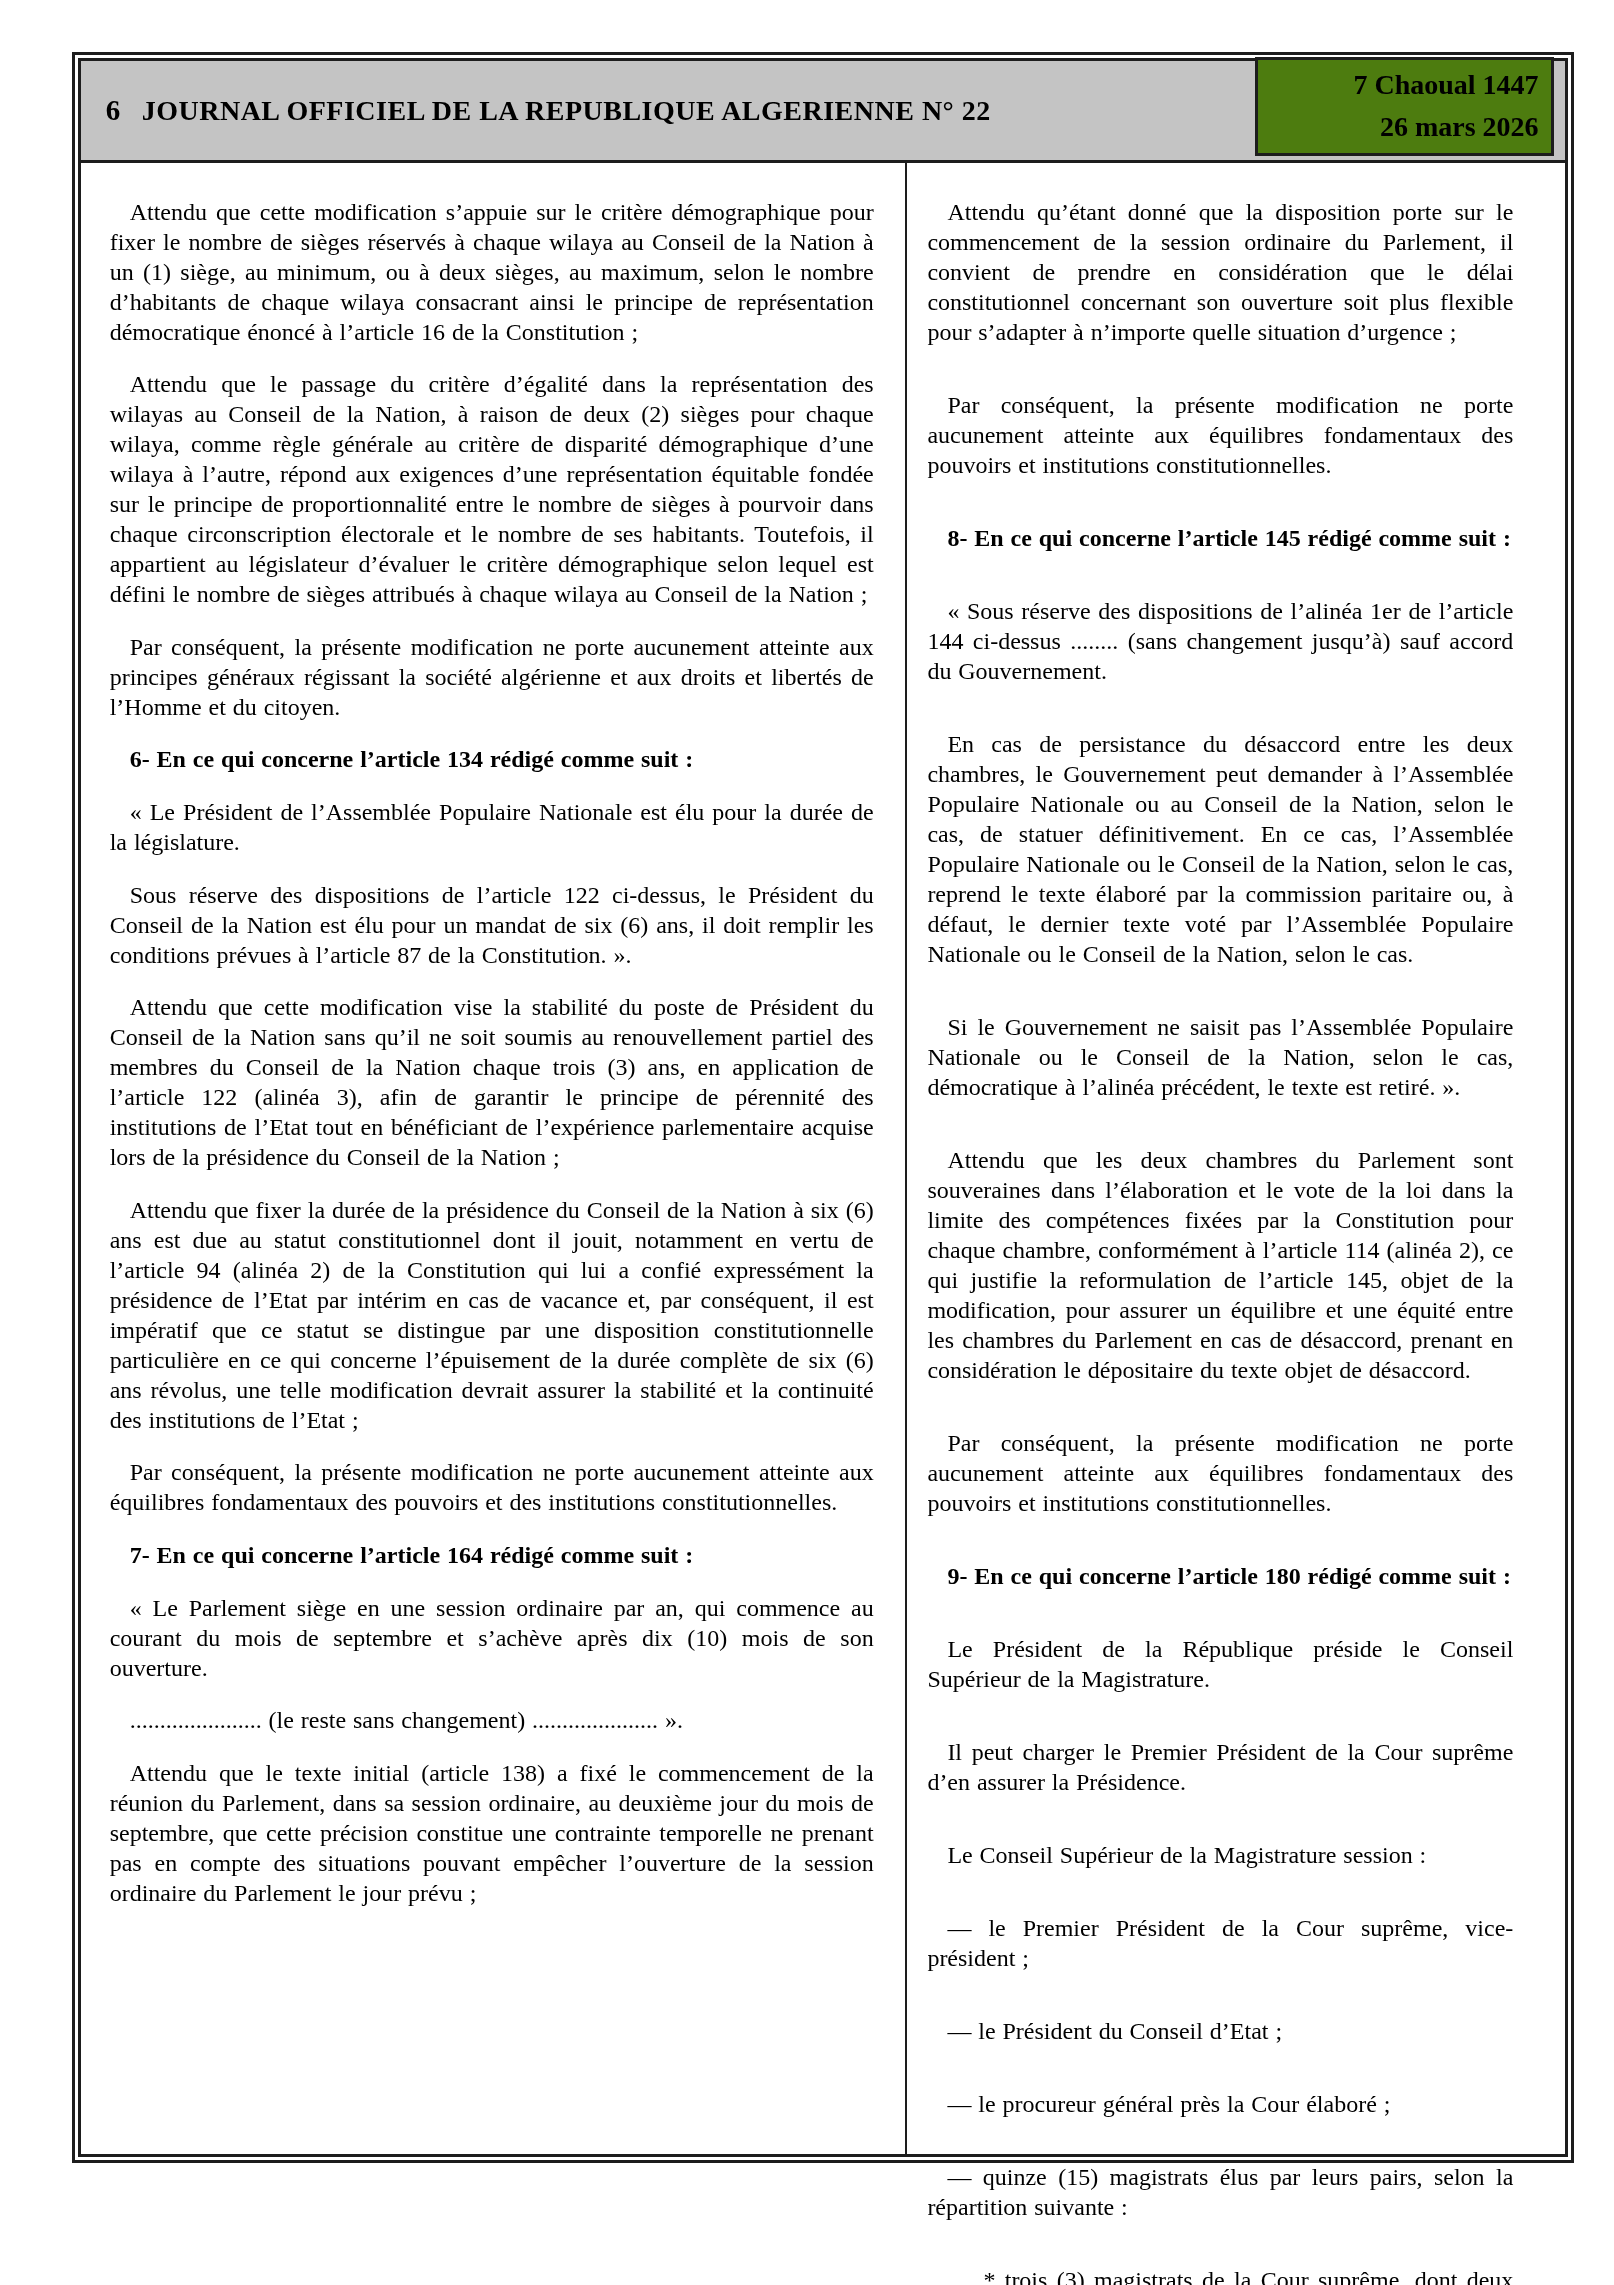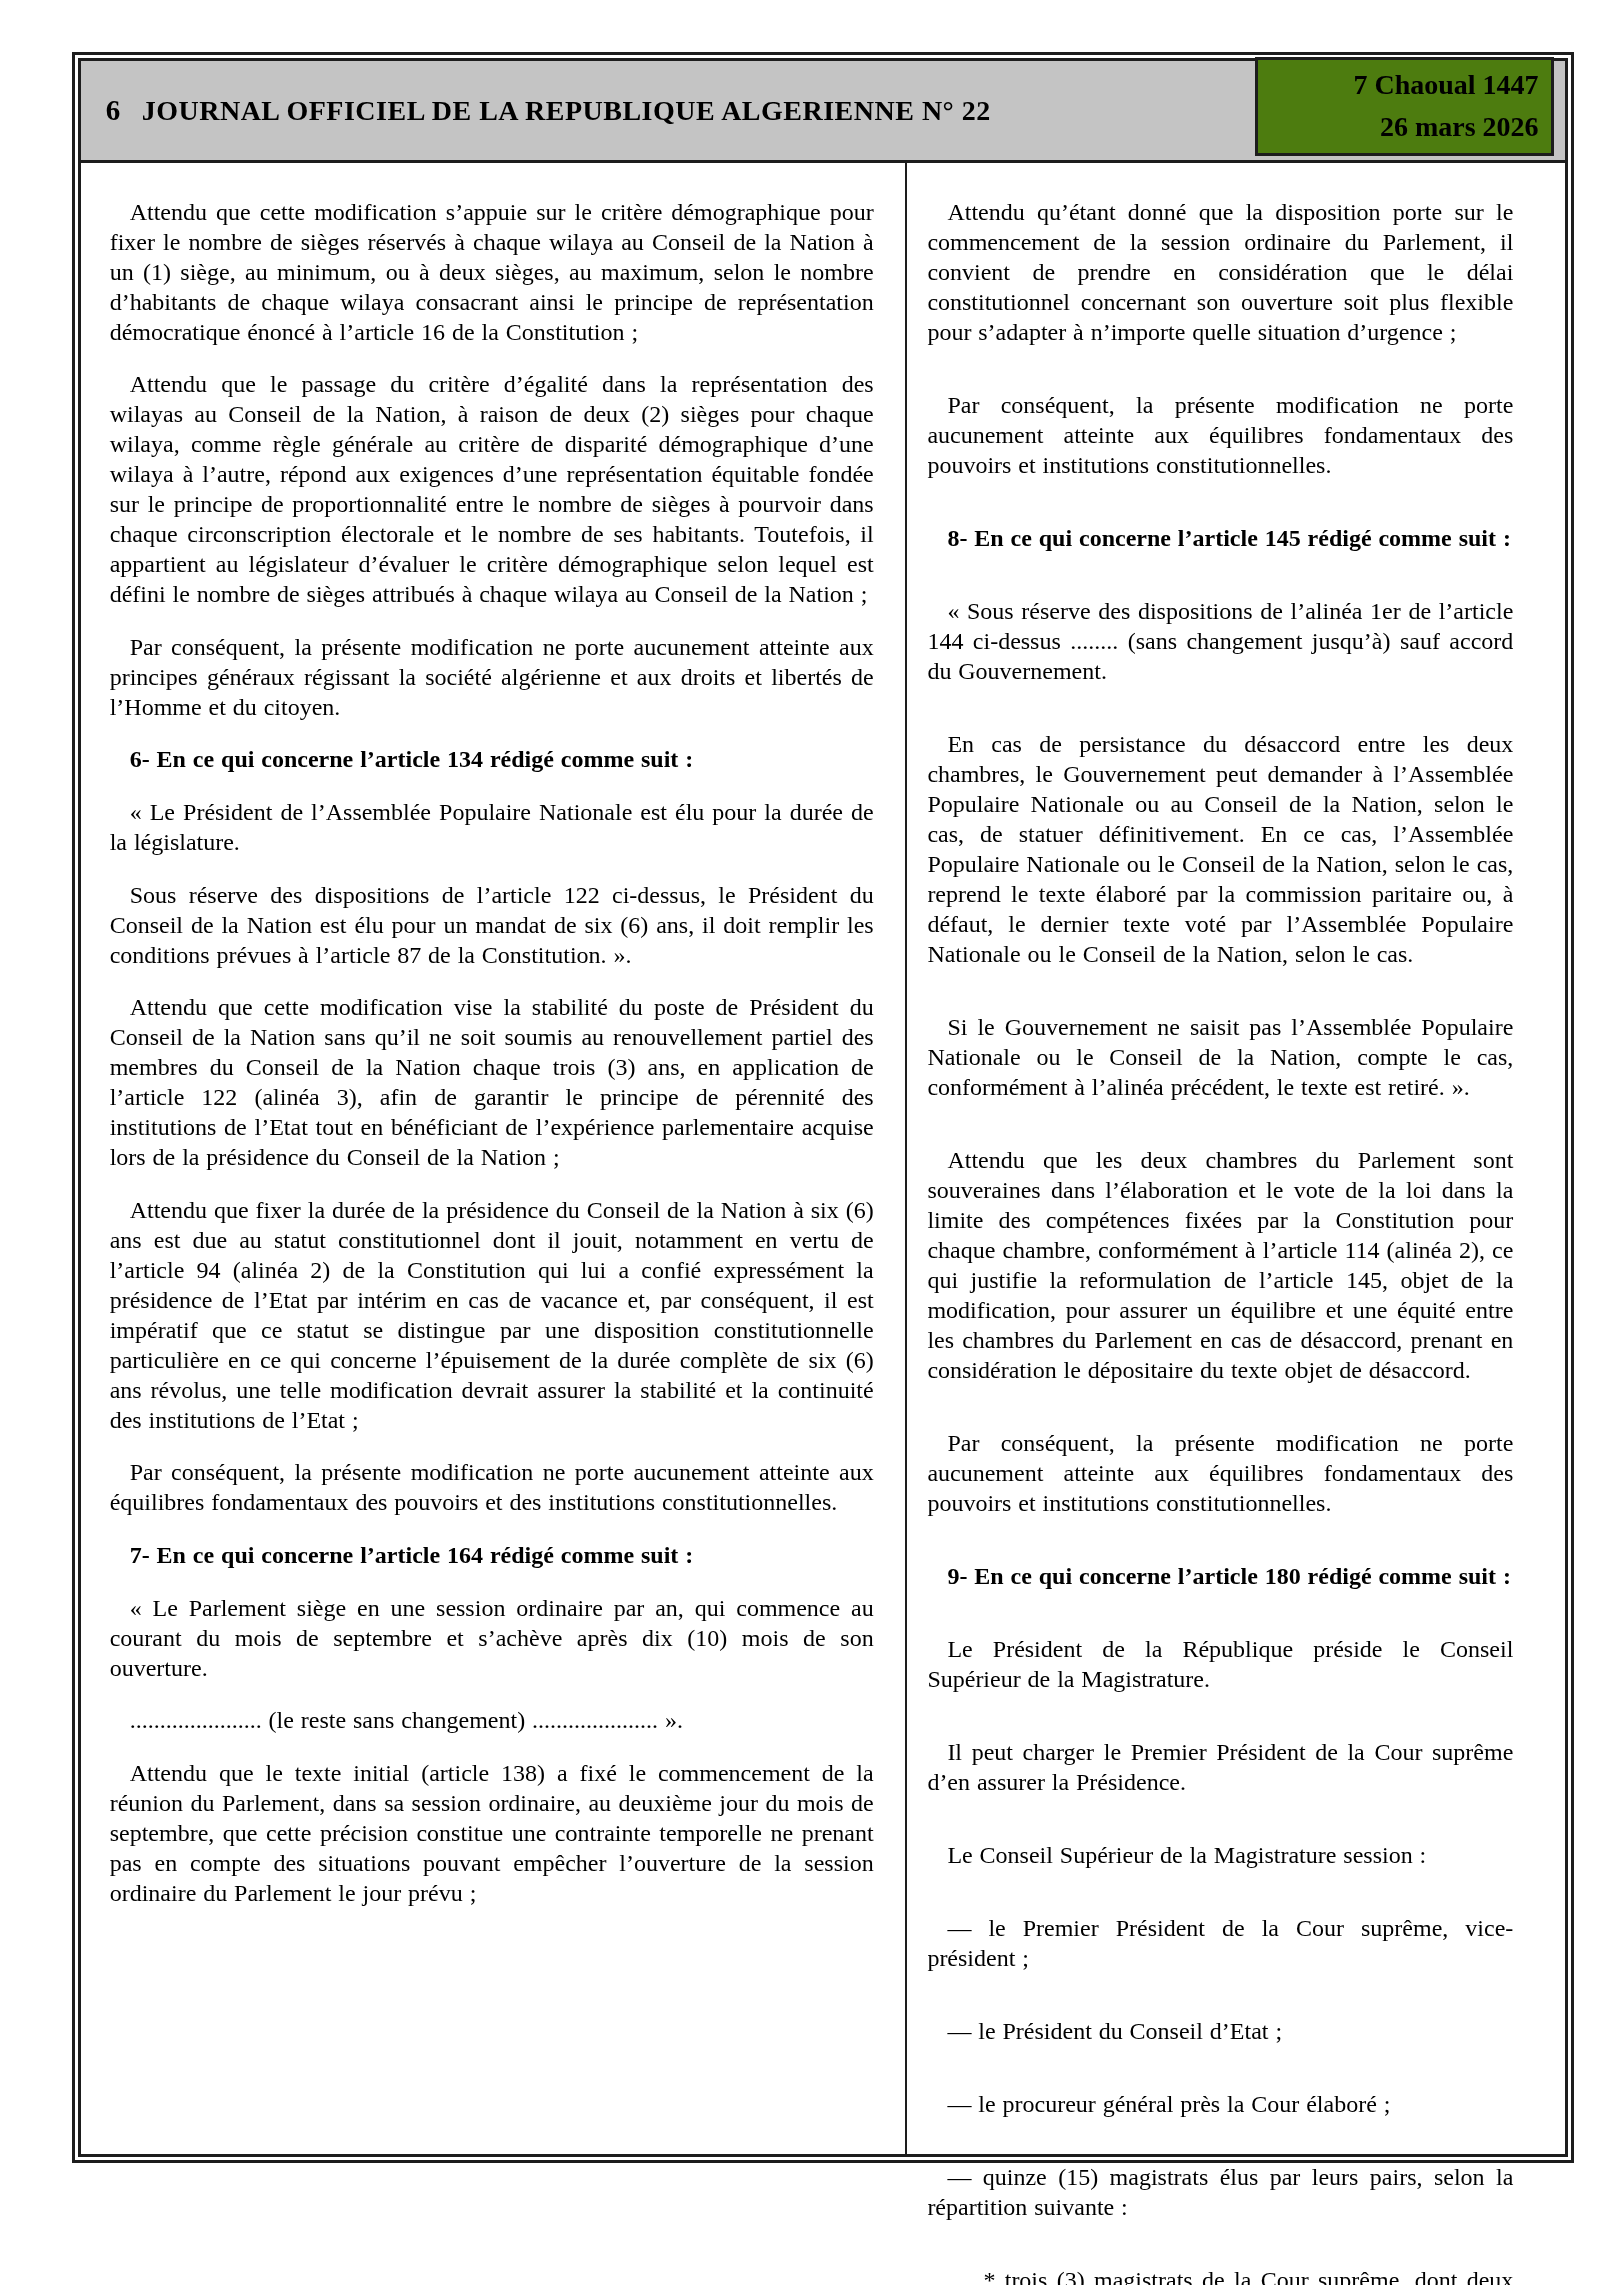--- a/index.html
+++ b/index.html
@@ -136,21 +136,21 @@
           <p class="para dots">...................... (le reste sans changement) ..................... ».</p>
           <p class="para normal">Attendu que le texte initial (article 138) a fixé le commencement de la réunion du Parlement, dans sa session ordinaire, au deuxième jour du mois de septembre,  que cette précision constitue une contrainte temporelle ne prenant pas en compte des situations pouvant empêcher l’ouverture de la session ordinaire du Parlement le jour prévu ;</p>
         </div>
       <div class="col-divider"></div>
       <div class="col col-right">
           <p class="para normal">Attendu qu’étant donné que la disposition porte sur le commencement de la session ordinaire du Parlement, il convient de prendre en considération que le délai constitutionnel concernant son ouverture soit plus flexible pour s’adapter à n’importe quelle situation d’urgence ;</p>
           <p class="para normal">Par conséquent, la présente modification ne porte aucunement atteinte aux équilibres fondamentaux des pouvoirs et institutions constitutionnelles.</p>
           <p class="para heading">8- En ce qui concerne l’article 145 rédigé comme suit :</p>
           <p class="para normal">« Sous réserve des dispositions de l’alinéa 1er de l’article 144 ci-dessus ........ (sans changement jusqu’à) sauf accord du Gouvernement.</p>
           <p class="para normal">En cas de persistance du désaccord entre les deux chambres, le Gouvernement peut demander à l’Assemblée Populaire Nationale ou au Conseil de la Nation, selon le cas, de statuer définitivement. En ce cas, l’Assemblée Populaire Nationale ou le Conseil de la Nation, selon le cas, reprend le texte élaboré par la commission paritaire ou, à défaut, le dernier texte voté par l’Assemblée Populaire Nationale ou le Conseil de la Nation, selon le cas.</p>
-          <p class="para normal">Si le Gouvernement ne saisit pas l’Assemblée Populaire Nationale ou le Conseil de la Nation, compte le cas, conformément à l’alinéa précédent, le texte est retiré. ».</p>
+          <p class="para normal">Si le Gouvernement ne saisit pas l’Assemblée Populaire Nationale ou le Conseil de la Nation, selon le cas, démocratique à l’alinéa précédent, le texte est retiré. ».</p>
           <p class="para normal">Attendu que les deux chambres du Parlement sont souveraines dans l’élaboration et le vote de la loi dans la limite des compétences fixées par la Constitution pour chaque chambre, conformément à l’article 114 (alinéa 2), ce qui justifie la reformulation de l’article 145, objet de la modification, pour assurer un équilibre et une équité entre les chambres du Parlement en cas de désaccord, prenant en considération le dépositaire du texte objet de désaccord.</p>
           <p class="para normal">Par conséquent, la présente modification ne porte aucunement atteinte aux équilibres fondamentaux des pouvoirs et institutions constitutionnelles.</p>
           <p class="para heading">9- En ce qui concerne l’article 180 rédigé comme suit :</p>
           <p class="para normal">Le Président de la République préside le Conseil Supérieur de la Magistrature.</p>
           <p class="para normal">Il peut charger le Premier Président de la Cour suprême d’en assurer la Présidence.</p>
           <p class="para normal">Le Conseil Supérieur de la Magistrature session :</p>
           <p class="para normal">— le Premier Président de la Cour suprême, vice-président ;</p>
           <p class="para normal">— le Président du Conseil d’Etat ;</p>
           <p class="para normal">— le procureur général près la Cour élaboré ;</p>
           <p class="para normal">— quinze (15) magistrats élus par leurs pairs, selon la répartition suivante :</p>

